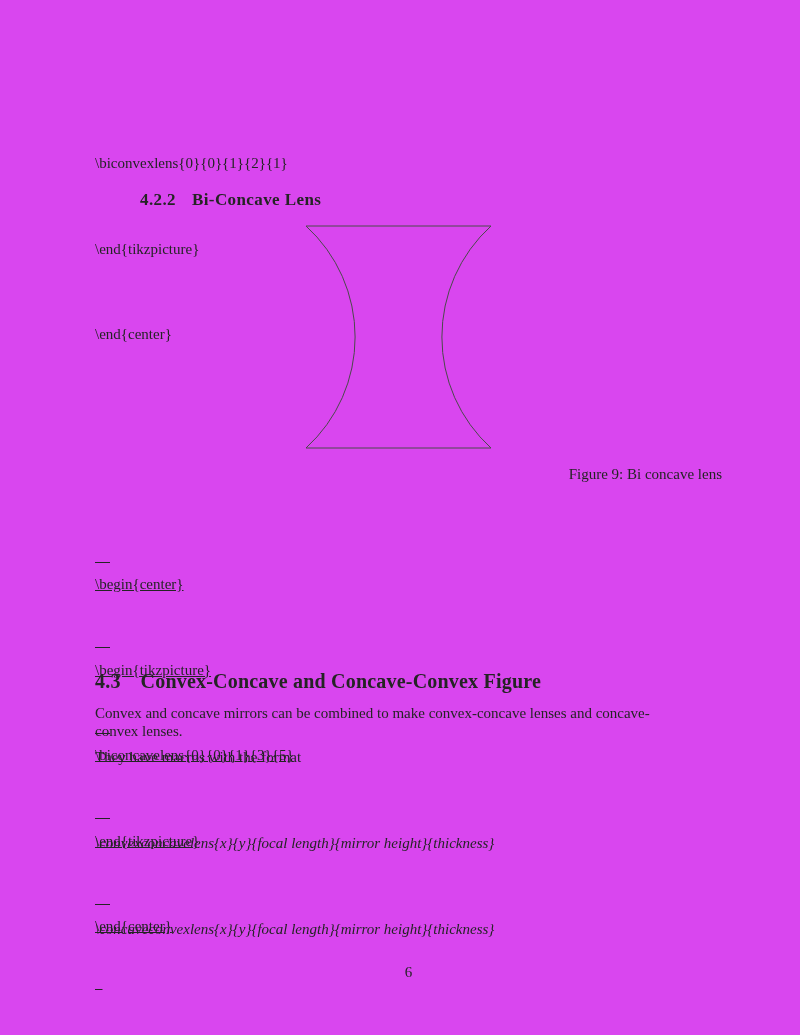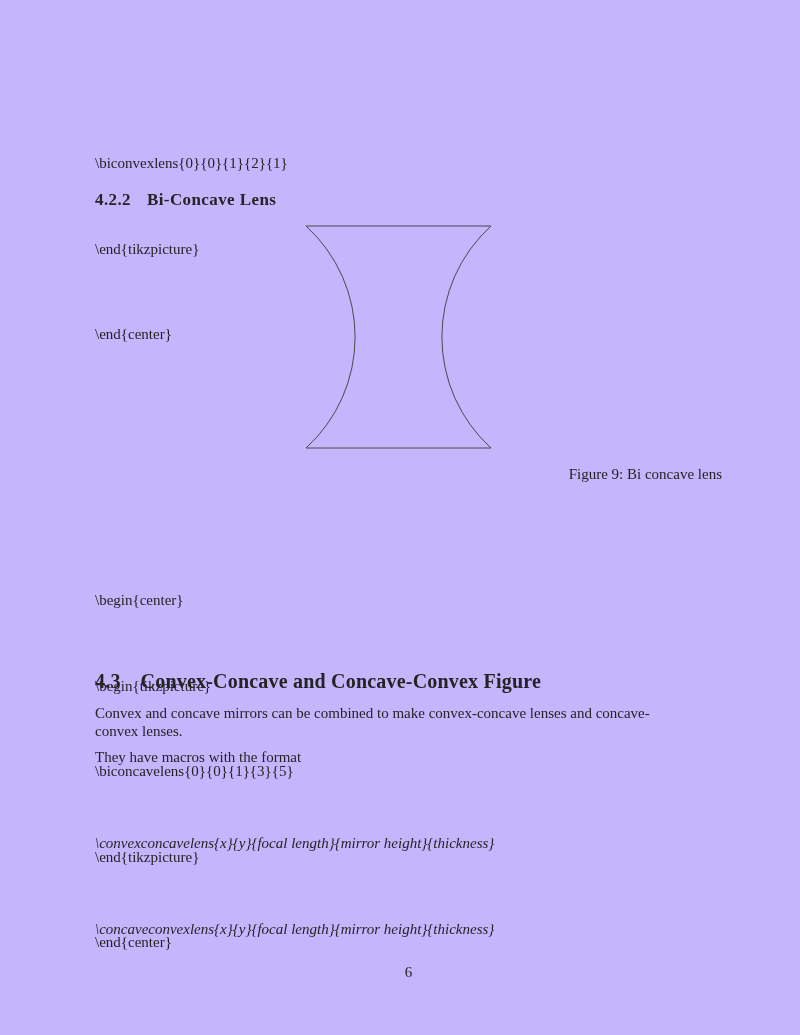--- a/index.html
+++ b/index.html
@@ -10,41 +10,41 @@
   html, body { width: 800px; height: 1035px; }
   body {
     background: #ffffff;
     color: var(--text-color);
     font-family: "Liberation Serif", "DejaVu Serif", serif;
   }
   .page {
     position: relative;
     width: 800px;
     height: 1035px;
-    background: #c4b5fd;
+    background: #d946ef;
     overflow: hidden;
   }
   .abs { position: absolute; }
   .code-block {
     left: 95px;
     font-size: 15px;
     line-height: 28.5px;
     white-space: pre;
   }
   .cb1 { top: 92px; }
-  .cb2 { top: 529px; }
+  .cb2 { top: 513px; text-decoration: underline; }
   .cb3 { top: 772px; font-style: italic; }
   .heading-sub {
     top: 190px;
     left: 95px;
     font-size: 17px;
     font-weight: bold;
     letter-spacing: 0.4px;
   }
-  .heading-sub .sec-num { margin-right: 16px; }
+  .heading-sub .sec-num { margin-right: 16px; margin-left: 45px; }
   .heading-main {
     top: 670px;
     left: 95px;
     font-size: 20px;
     font-weight: bold;
     letter-spacing: 0.2px;
   }
   .heading-main .sec-num { margin-right: 20px; }
   .lens-figure {
     left: 305px;

